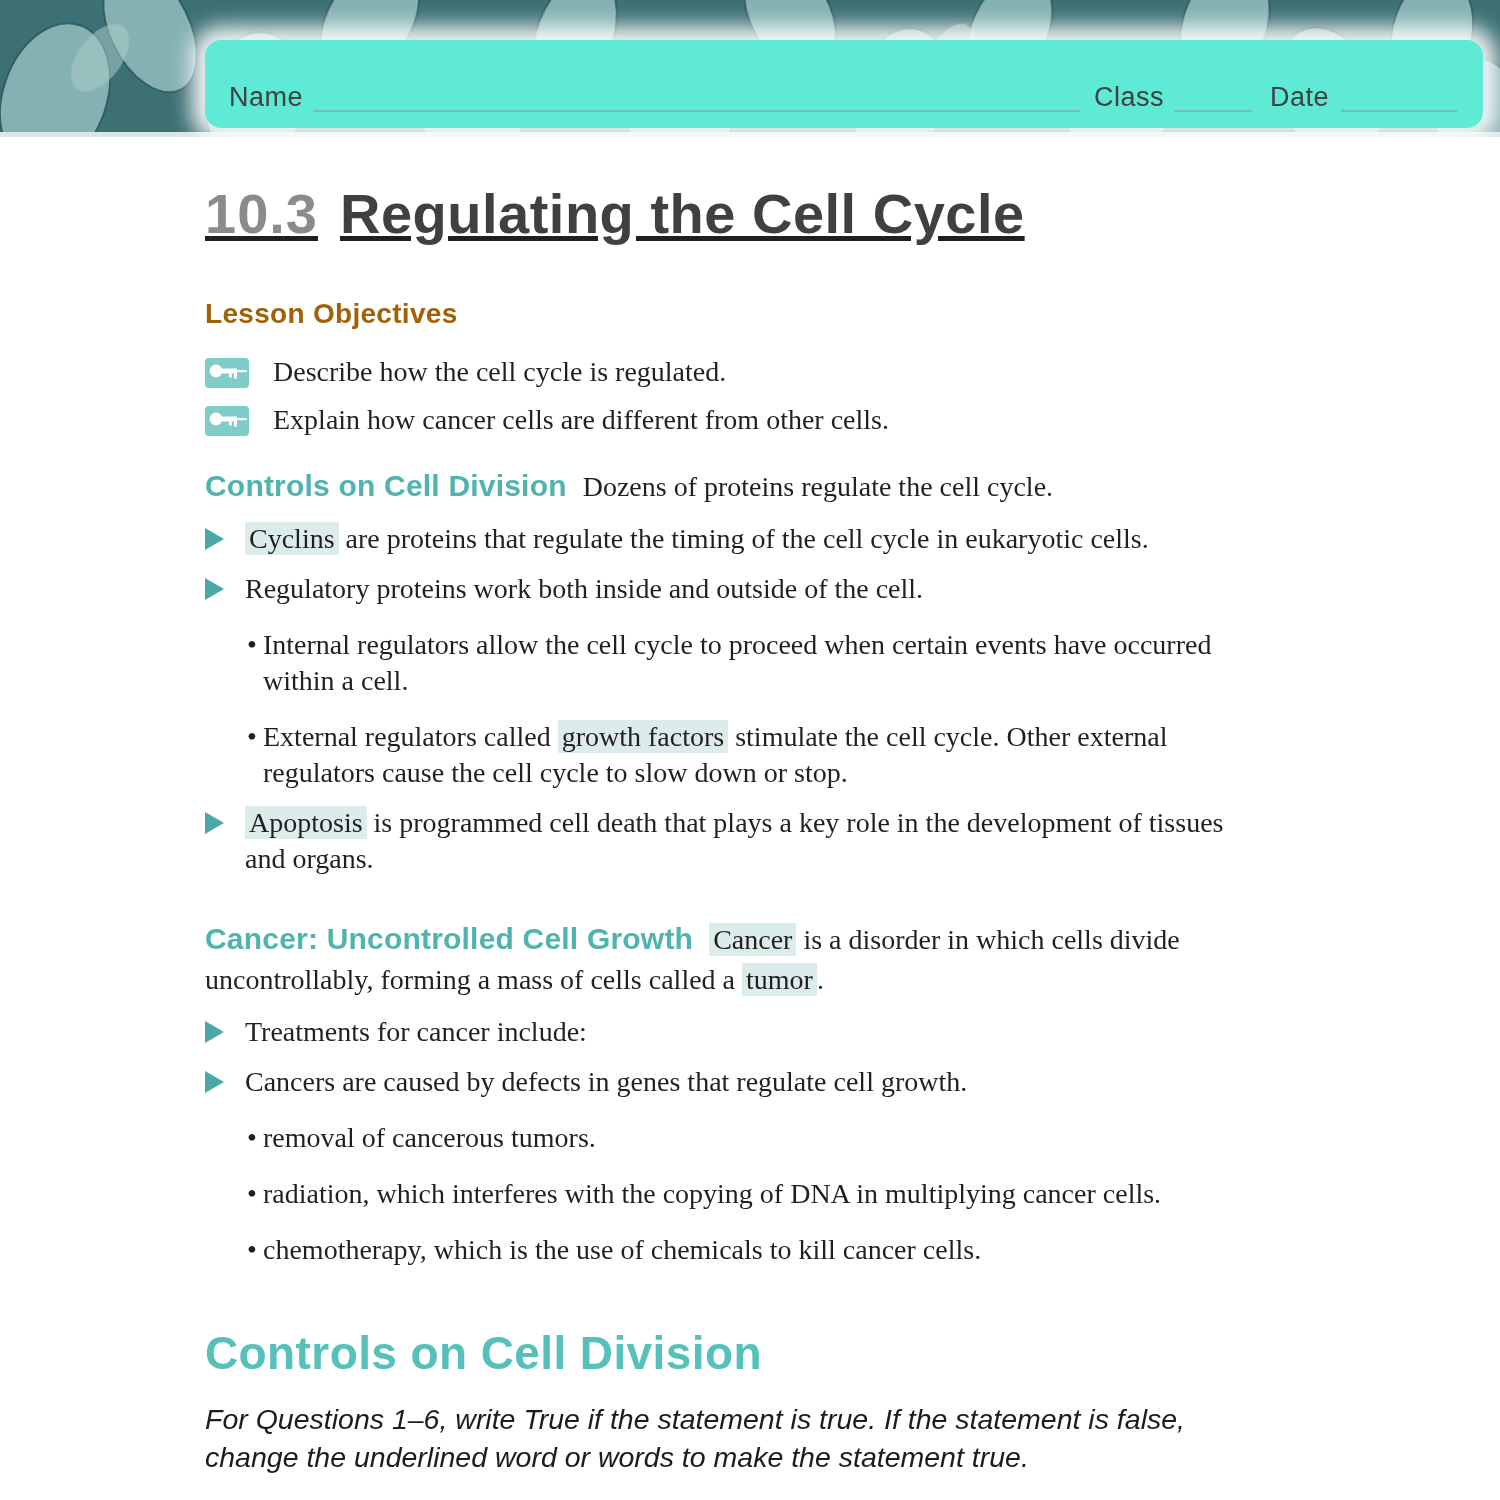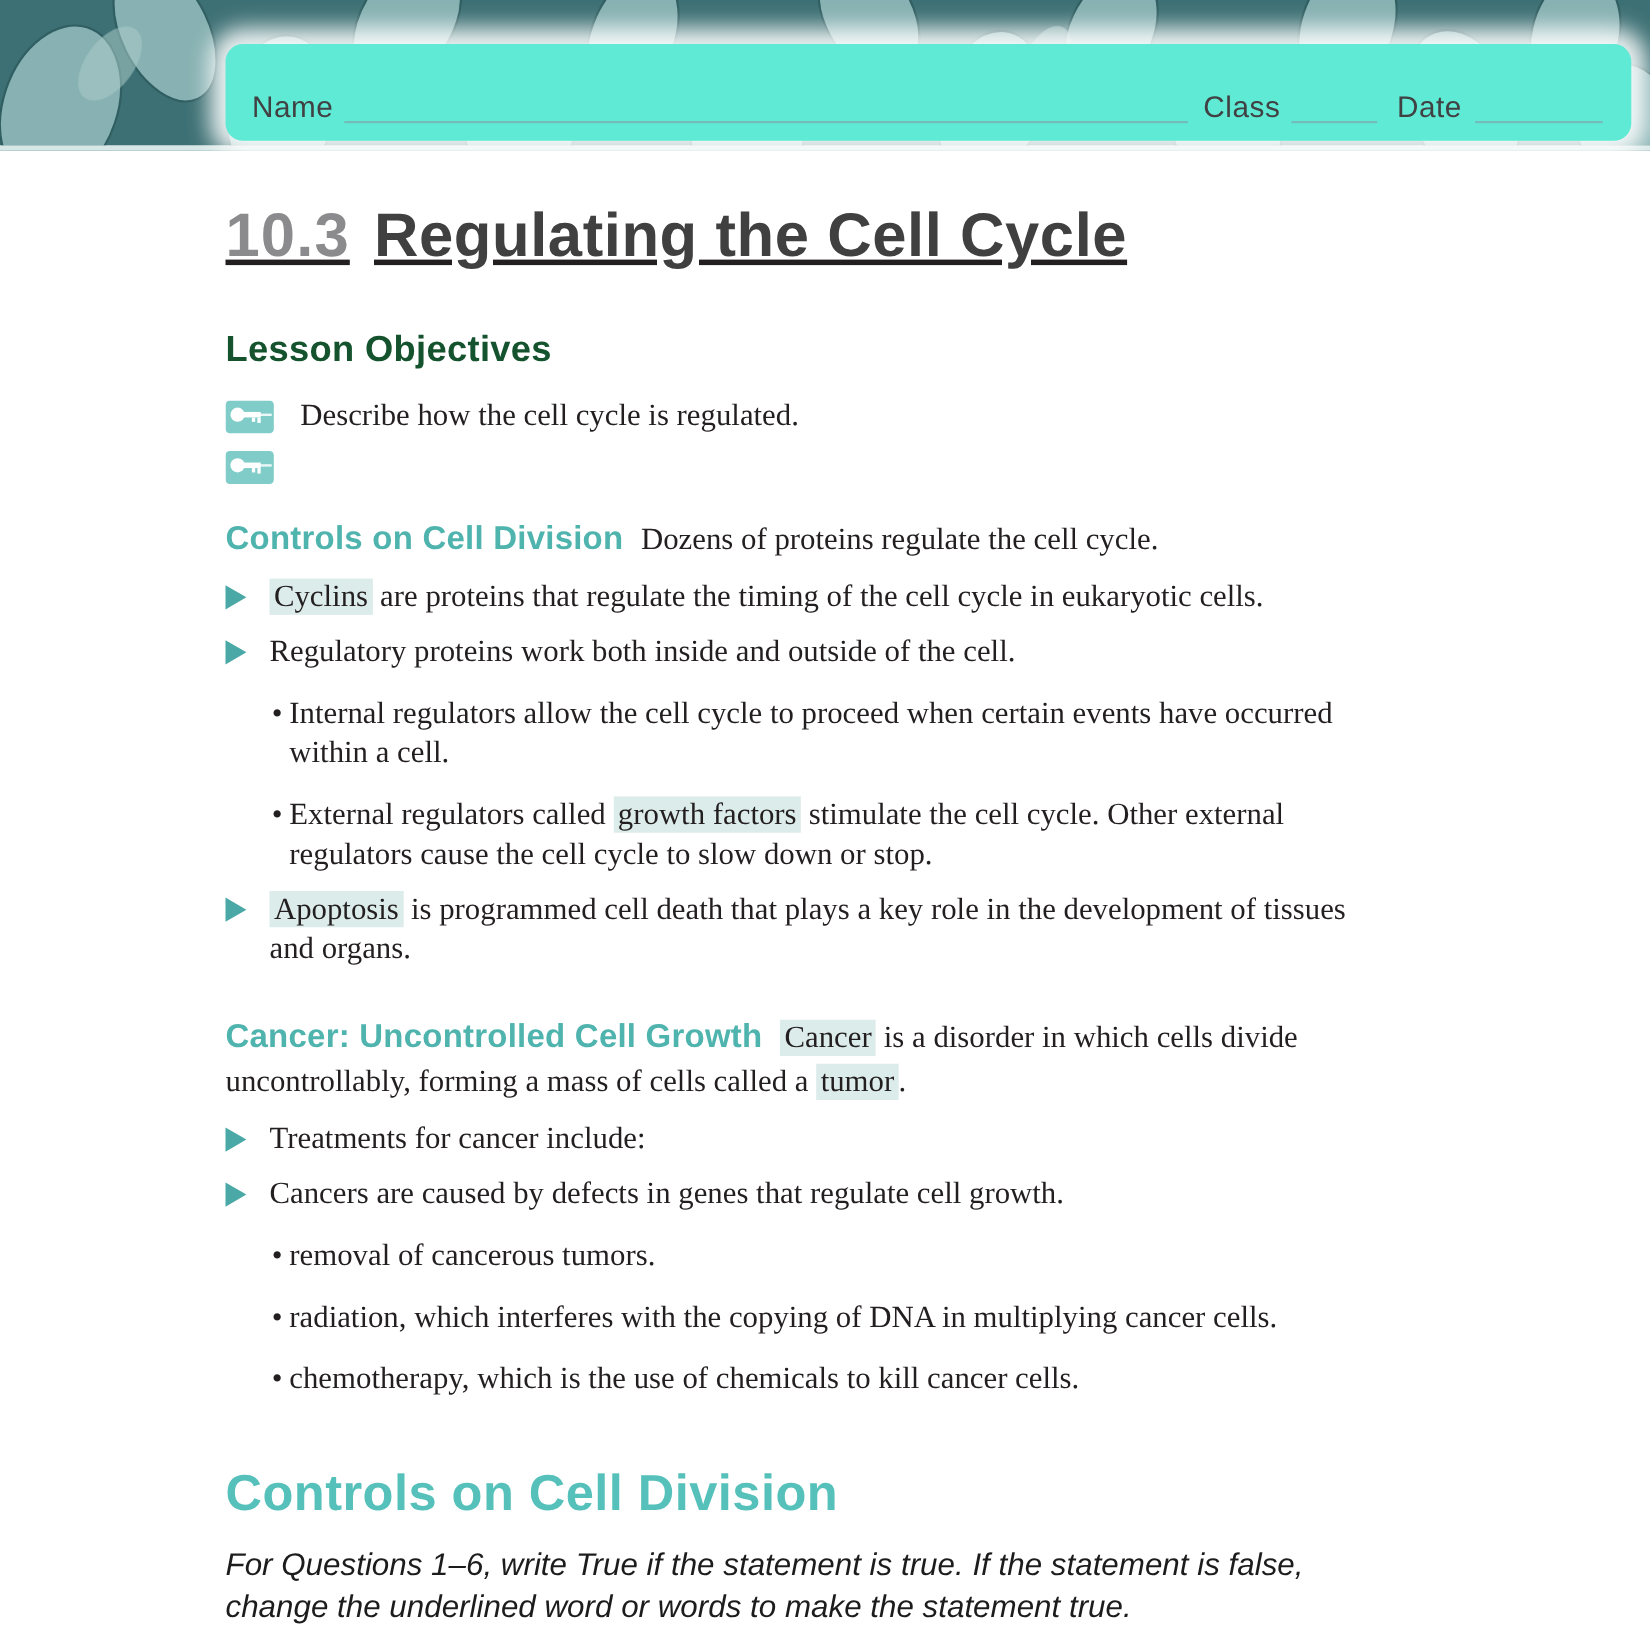--- a/index.html
+++ b/index.html
@@ -31,22 +31,22 @@
 
   
   .content { padding:0 235px 0 205px; }
 
   .title-row { display:flex; align-items:baseline; gap:22px; margin-top:44px;
     font-family:"Liberation Sans", sans-serif; font-weight:bold; font-size:56px;text-decoration:underline; }
   .title-num { color:#8b8b8d; letter-spacing:1px; }
   .title-text { color:#404040; letter-spacing:0.5px; }
 
   h2.sect {
-    font-family:"Liberation Sans", sans-serif; font-weight:bold; font-size:33px;
-    color:#14532d; margin-top:52px; letter-spacing:0.3px;
+    font-family:"Liberation Sans", sans-serif; font-weight:bold; font-size:28px;
+    color:#a16207; margin-top:52px; letter-spacing:0.3px;
   }
   h2.sect + .obj-row { margin-top:26px; }
 
   .obj-row { display:flex; align-items:flex-end; gap:24px; margin-top:16px; font-size:28px; }
   .key-badge { flex:0 0 auto; display:block; }
 
   .para { margin-top:30px; font-size:28px; line-height:40px; }
   .subhead {
     font-family:"Liberation Sans", sans-serif; font-weight:bold; font-size:30px;
     color:#4fb3ae; margin-right:16px; letter-spacing:0.2px;
@@ -138,20 +138,21 @@
 
     <div class="obj-row">
       <svg class="key-badge" width="44" height="30" viewBox="0 0 44 30">
         <rect x="0" y="0" width="44" height="30" rx="4" fill="#7fccc8"></rect>
         <circle cx="11" cy="13" r="6.5" fill="#ffffff"></circle>
         <rect x="14" y="10.5" width="18" height="5" fill="#ffffff"></rect>
         <rect x="24" y="15.5" width="3" height="4" fill="#ffffff"></rect>
         <rect x="29" y="15.5" width="3" height="5" fill="#ffffff"></rect>
         <rect x="30" y="12" width="12" height="2.2" fill="#ffffff" opacity="0.85"></rect>
       </svg>
+      <span>Explain how cancer cells are different from other cells.</span>
     </div>
 
 
     <p class="para">
       <span class="subhead">Controls on Cell Division</span><span>Dozens of proteins regulate the cell cycle.</span>
     </p>
 
     <ul class="blist">
       <li class="tri">
         <span class="tri-icon"></span>

